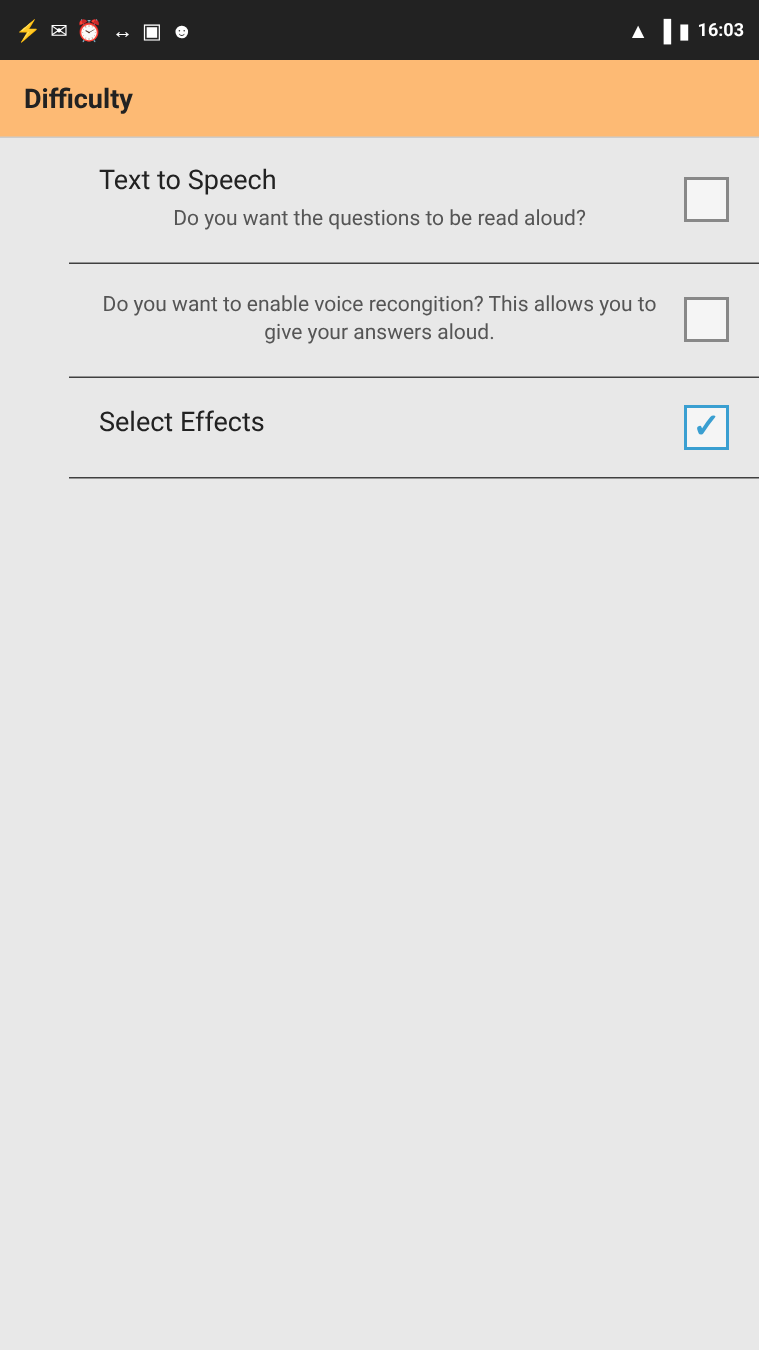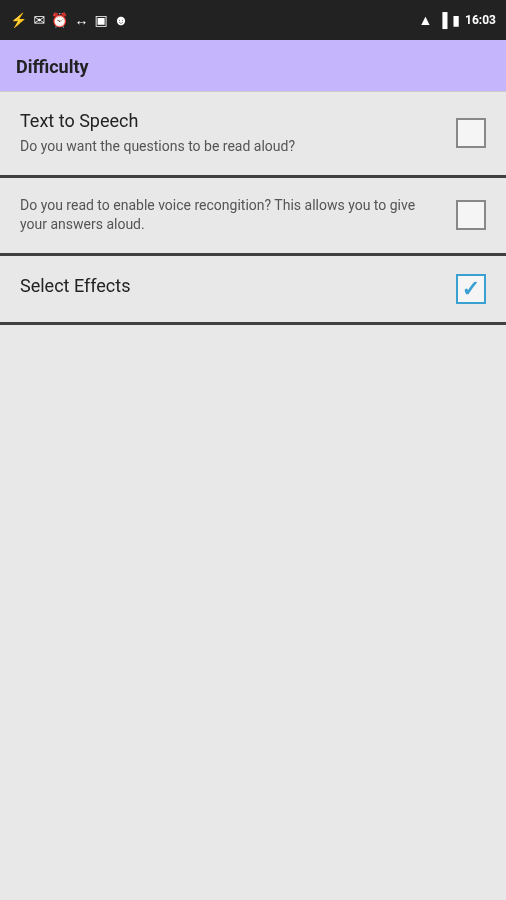--- a/index.html
+++ b/index.html
@@ -43,62 +43,64 @@
     .status-time {
       color: #ffffff;
       font-size: 12px;
       font-weight: bold;
     }
 
     
     .section-header {
       padding: 16px 16px 10px 16px;
       border-bottom: 1px solid #cccccc;
-      background: #c4b5fd;
+      background: #fdba74;
     }
 
     .section-title {
       font-size: 18px;
       font-weight: bold;
       color: #222222;
       margin-bottom: 4px;
     }
 
     .section-subtitle {
       font-size: 14px;
       color: #555555;
     }
 
     
     .pref-item {
       display: flex;
       align-items: center;
       justify-content: space-between;
       padding: 18px 20px;
-      border-bottom: 3px solid #404040;
+      border-bottom: 1px solid #404040;
       background: #e8e8e8;
       cursor: pointer;
+      margin-left: 46px;
     }
 
     .pref-text {
       flex: 1;
       margin-right: 16px;
     }
 
     .pref-title {
       font-size: 18px;
       color: #222222;
       font-weight: 400;
       margin-bottom: 6px;
     }
 
     .pref-desc {
       font-size: 14px;
       color: #555555;
       line-height: 1.4;
+      text-align: center;
     }
 
     
     .checkbox-container {
       width: 30px;
       height: 30px;
       border: 2px solid #888888;
       background: #f5f5f5;
       display: flex;
       align-items: center;
@@ -148,21 +150,21 @@
     <div class="pref-text">
       <div class="pref-title">Text to Speech</div>
       <div class="pref-desc">Do you want the questions to be read aloud?</div>
     </div>
     <div class="checkbox-container">
     </div>
   </div>
 
   <div class="pref-item">
     <div class="pref-text">
-      <div class="pref-desc">Do you read to enable voice recongition? This allows you to give your answers aloud.</div>
+      <div class="pref-desc">Do you want to enable voice recongition? This allows you to give your answers aloud.</div>
     </div>
     <div class="checkbox-container">
     </div>
   </div>
 
   <div class="pref-item">
     <div class="pref-text">
       <div class="pref-title">Select Effects</div>
     </div>
     <div class="checkbox-container checked">

